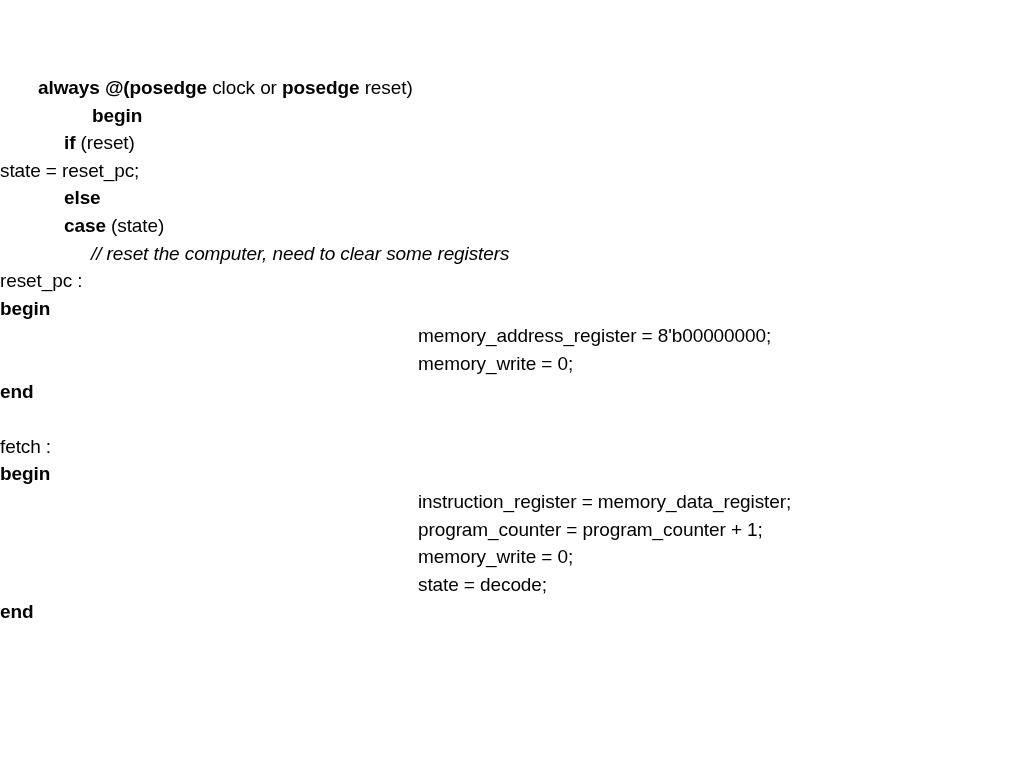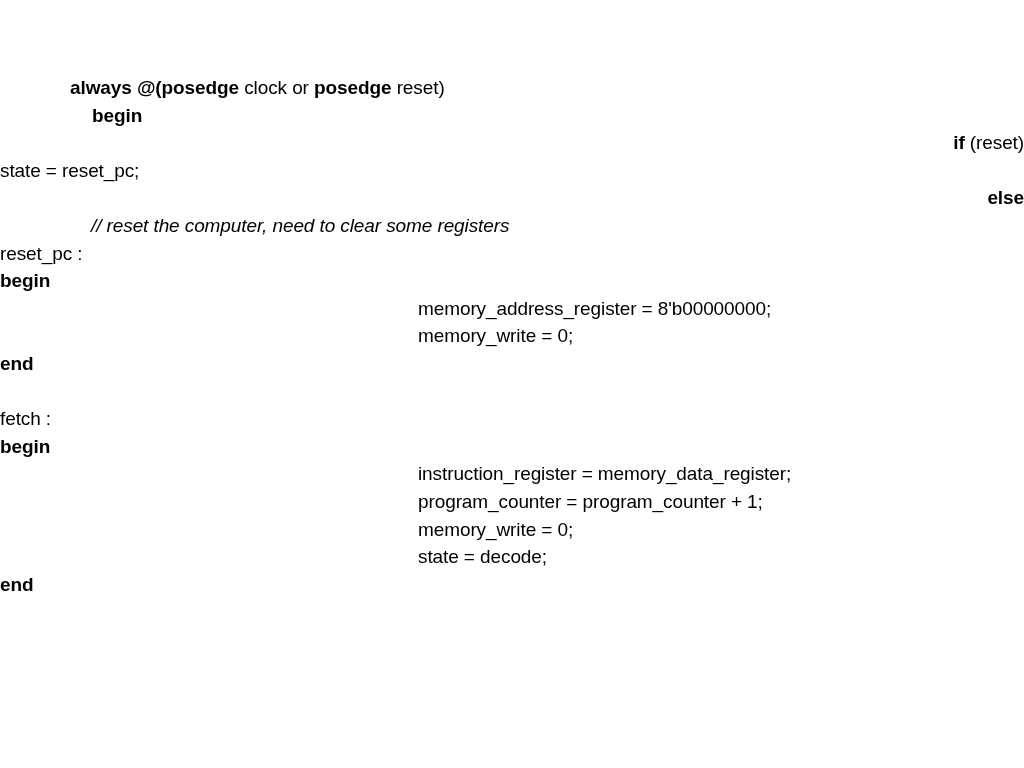--- a/index.html
+++ b/index.html
@@ -33,41 +33,42 @@
     font-size: 19px;
     white-space: pre;
     color: #000000;
     letter-spacing: -0.1px;
   }
   .code-line.blank {
     height: 27.6px;
   }
   
   .ind-0  { padding-left: 91px; }
-  .ind-1  { padding-left: 70px; }
+  .ind-1  { padding-left: 38px; }
   .ind-2  { padding-left: 92px; }
-  .ind-3  { padding-left: 110px; text-align: right; }
+  .ind-3  { padding-left: 64px; }
   .ind-4  { }
   .ind-5  { }
   .ind-6  { padding-left: 418px; }
 
   .kw     { font-weight: bold; }
   .plain  { font-weight: normal; }
   .comment{ font-style: italic; font-weight: normal; }
 </style>
 </head>
 <body>
 
 <div class="slide">
   <div class="code-listing" id="code-listing">
       <div class="code-line ind-1"><span class="kw">always @(</span><span class="kw">posedge</span><span class="plain"> clock or </span><span class="kw">posedge</span><span class="plain"> reset)</span></div>
       <div class="code-line ind-2"><span class="kw">begin</span></div>
       <div class="code-line ind-3"><span class="kw">if</span><span class="plain"> (reset)</span></div>
       <div class="code-line ind-4"><span class="plain">state = reset_pc;</span></div>
       <div class="code-line ind-3"><span class="kw">else</span></div>
+      <div class="code-line ind-3"><span class="kw">case</span><span class="plain"> (state)</span></div>
       <div class="code-line ind-0"><span class="comment">// reset the computer, need to clear some registers</span></div>
       <div class="code-line ind-5"><span class="plain">reset_pc :</span></div>
       <div class="code-line ind-5"><span class="kw">begin</span></div>
       <div class="code-line ind-6"><span class="plain">memory_address_register = 8'b00000000;</span></div>
       <div class="code-line ind-6"><span class="plain">memory_write = 0;</span></div>
       <div class="code-line ind-5"><span class="kw">end</span></div>
       <div class="code-line ind-0 blank"></div>
       <div class="code-line ind-5"><span class="plain">fetch :</span></div>
       <div class="code-line ind-5"><span class="kw">begin</span></div>
       <div class="code-line ind-6"><span class="plain">instruction_register = memory_data_register;</span></div>

